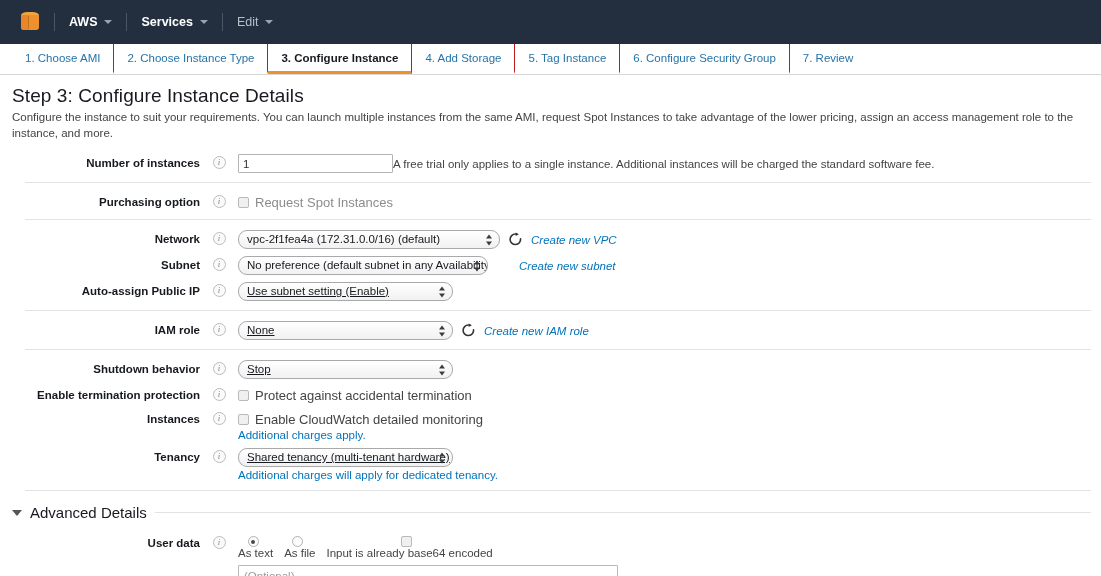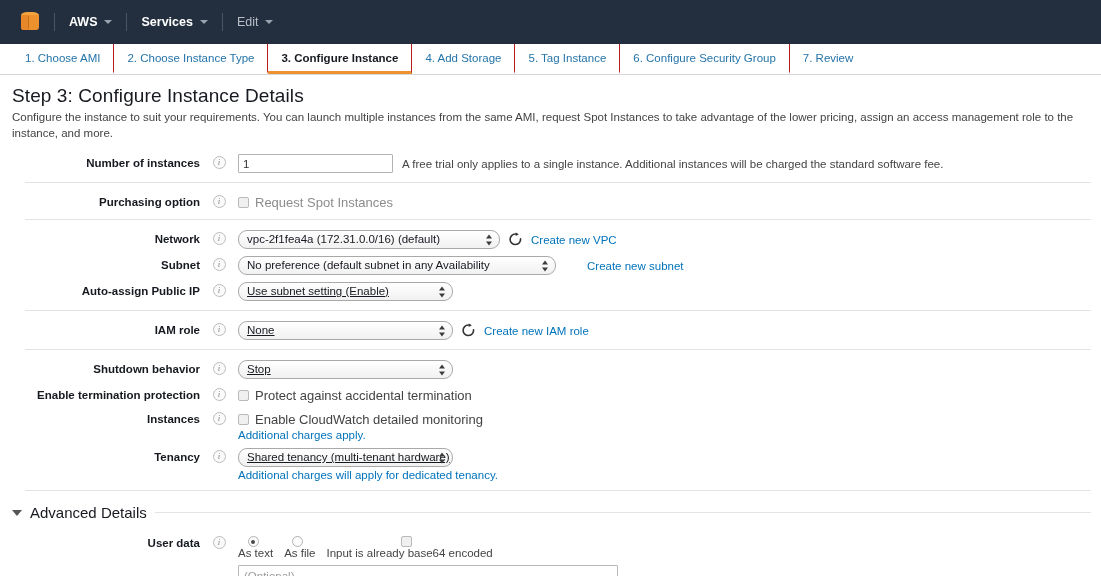--- a/index.html
+++ b/index.html
@@ -176,21 +176,20 @@
     border-radius: 1px;
     vertical-align: middle;
   }
   .num-input { width: 155px; }
 
   .inline { display: flex; align-items: center; }
 
   .hint {
     font-size: 11.5px;
     color: #444;
-    margin-left: 9px;
     white-space: nowrap;
   }
 
   
   .select {
     position: relative;
     display: inline-block;
     height: 19px;
     border: 1px solid #a9a9a9;
     border-radius: 9px;
@@ -216,37 +215,38 @@
     content: "";
     position: absolute;
     left: 0;
     width: 0; height: 0;
     border-left: 3.5px solid transparent;
     border-right: 3.5px solid transparent;
   }
   .select .arrows:before { top: 1px; border-bottom: 4px solid #3c3c3c; }
   .select .arrows:after { bottom: 1px; border-top: 4px solid #3c3c3c; }
   .select.w-wide { width: 262px; }
-  .select.w-med { width: 318px; }
+  .select.w-med { width: 250px; }
   .select.w-narrow { width: 215px; text-decoration: underline; }
 
   .refresh-btn {
     width: 15px; height: 15px;
     margin: 0 8px 0 8px;
     flex: none;
     cursor: pointer;
     display: block;
   }
 
   .link {
     color: #0073bb;
     font-size: 11.5px;
     text-decoration: none;
     cursor: pointer;
     white-space: nowrap;
+    font-style: italic;
   }
   .sublink {
     display: block;
     color: #0073bb;
     font-size: 11.5px;
     margin-top: 2px;
     cursor: pointer;
   }
 
   .chk-line {

